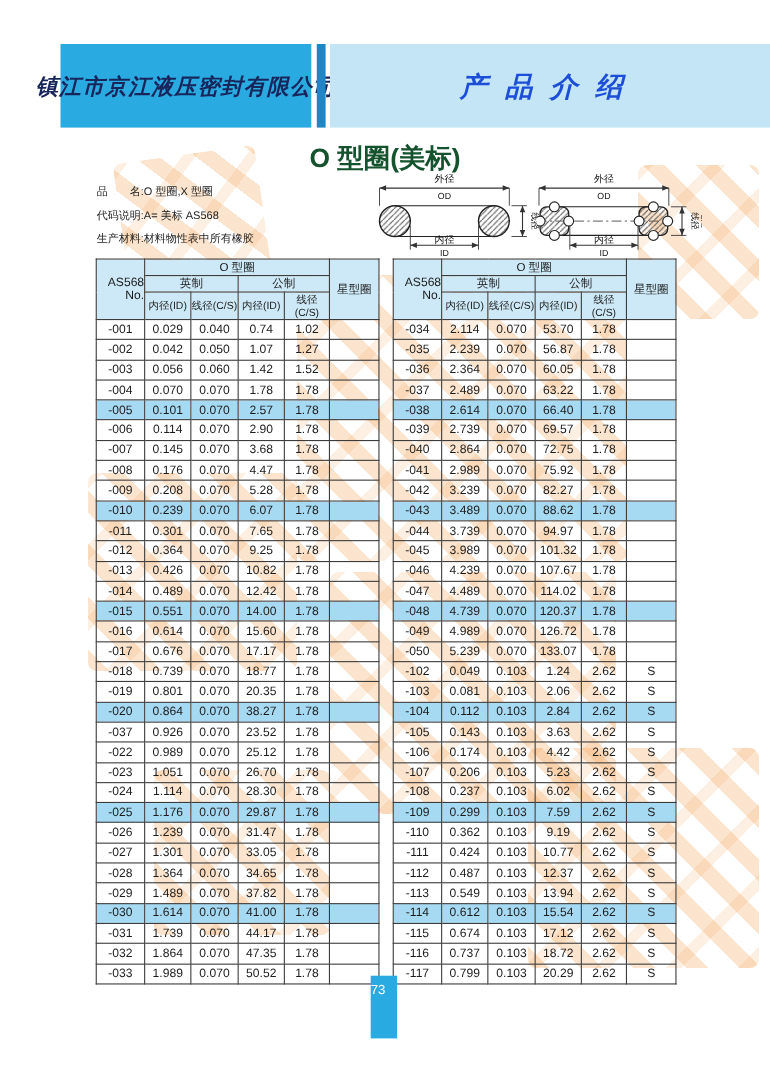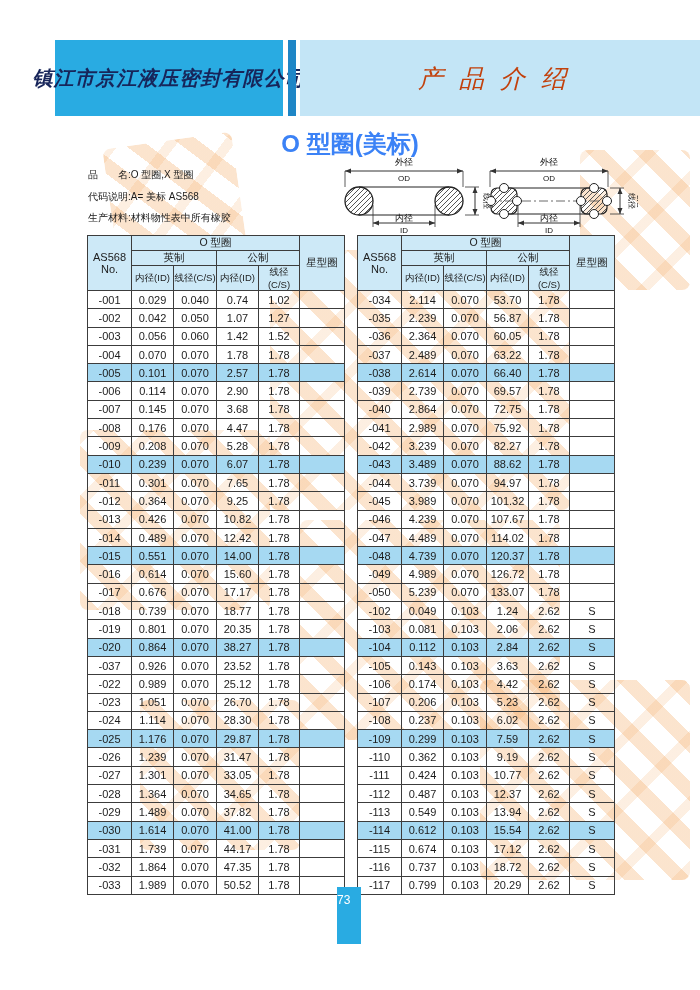--- a/index.html
+++ b/index.html
@@ -12,41 +12,41 @@
         repeating-linear-gradient(135deg, rgba(243,166,92,0.18) 0 10px, rgba(243,166,92,0) 10px 46px);
       border-radius:8px;}
   
   .bar-left{position:absolute;left:55px;top:40px;width:228px;height:76px;background:#29abe2;
             display:flex;align-items:center;justify-content:center;z-index:2;}
   .company{font-family:"Liberation Serif", serif;font-style:italic;font-weight:bold;
            font-size:20px;color:#17255a;letter-spacing:1px;white-space:nowrap;}
   .bar-stripe{position:absolute;left:288px;top:40px;width:8px;height:76px;background:#1f86c6;z-index:2;}
   .bar-right{position:absolute;left:300px;top:40px;width:400px;height:76px;background:#c3e5f6;
              display:flex;align-items:center;justify-content:center;z-index:2;}
-  .section-title{font-family:"Liberation Serif", serif;font-style:italic;font-weight:normal;
-                 font-size:25px;color:#c2410c;letter-spacing:16px;white-space:nowrap;}
+  .section-title{font-family:"Liberation Serif", serif;font-style:italic;font-weight:bold;
+                 font-size:25px;color:#1d4ed8;letter-spacing:16px;white-space:nowrap;}
   .page-title{position:absolute;left:0;top:128px;width:700px;text-align:center;
-              font-size:24px;font-weight:bold;color:#3b82f6;z-index:2;}
+              font-size:24px;font-weight:bold;color:#14532d;z-index:2;}
   
   .info{position:absolute;left:88px;top:164px;z-index:2;font-size:10px;line-height:21.5px;color:#1c1c1c;}
   
   .diag{position:absolute;top:155px;z-index:2;}
   .diag.left{left:343px;}
   .diag.right{left:488px;}
   svg text{font-family:"Liberation Sans", sans-serif;}
   
   table{position:absolute;top:235px;border-collapse:collapse;table-layout:fixed;width:257px;z-index:2;background:transparent;}
   table.tleft{left:87px;}
   table.tright{left:357px;}
   th,td{border:1px solid #3c3c3c;text-align:center;vertical-align:middle;padding:0;overflow:hidden;}
   thead th{background:#cde9f7;font-weight:normal;font-size:10.5px;color:#1c1c1c;}
   thead tr.h1 th{height:13px;}
   thead tr.h2 th{height:12px;}
   thead tr.h3 th{height:13px;font-size:9.5px;}
-  th.corner div{line-height:12px;font-size:11px;}
+  th.corner div{line-height:12px;font-size:11px;text-align:right;}
   tbody td{height:17.3px;font-size:11px;color:#1c1c1c;background:transparent;}
   tbody tr.hl td{background:#a6d9f2;}
   
   .pagenum{position:absolute;left:337px;top:887px;width:24px;height:57px;background:#29abe2;
            color:#ffffff;font-size:12px;text-align:left;padding-top:6px;box-sizing:border-box;z-index:2;}
 </style>
 </head>
 <body>
 
 <div class="page">

